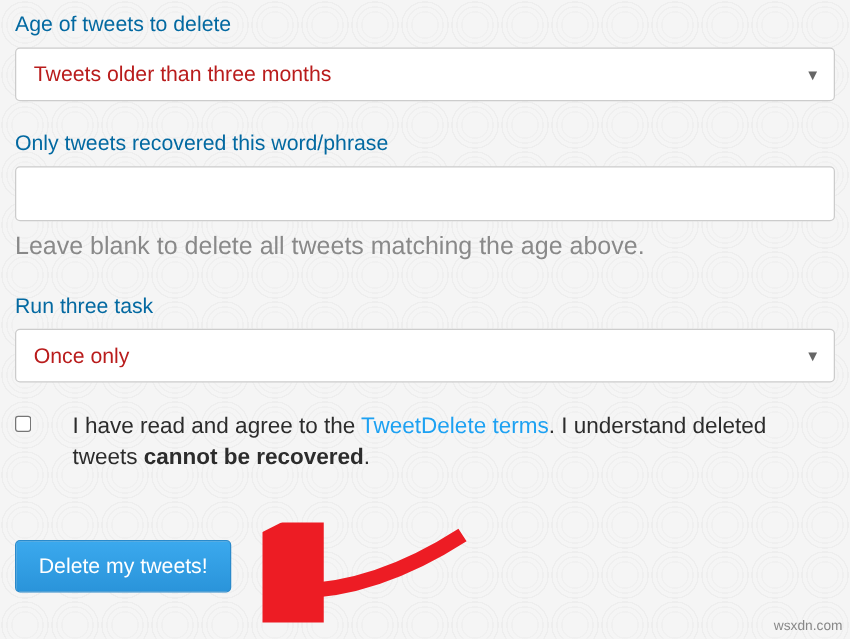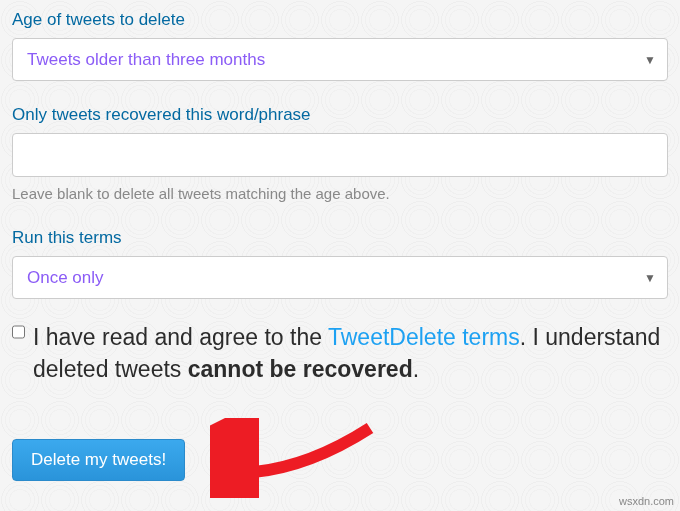--- a/index.html
+++ b/index.html
@@ -34,63 +34,64 @@
     }
     select {
       width: 100%;
       padding: 11px 14px;
       font-size: 17px;
       border: 1px solid #ccc;
       border-radius: 4px;
       background: #fff;
       appearance: none;
       -webkit-appearance: none;
-      color: #8b5cf6;
+      color: #b91c1c;
       cursor: pointer;
     }
     .chevron {
       position: absolute;
       right: 12px;
       top: 50%;
       transform: translateY(-50%);
       pointer-events: none;
       color: #666;
       font-size: 12px;
     }
     input[type="text"] {
       width: 100%;
       padding: 11px 14px;
       font-size: 17px;
       border: 1px solid #ccc;
       border-radius: 4px;
       background: #fff;
     }
     .help-text {
-      font-size: 15px;
+      font-size: 20px;
       color: #898989;
       margin-top: 6px;
       line-height: 1.4;
     }
     .checkbox-row {
       display: flex;
       align-items: flex-start;
       gap: 8px;
       margin-top: 22px;
       margin-bottom: 22px;
     }
     .checkbox-row input[type="checkbox"] {
       margin-top: 4px;
       width: 14px;
       height: 14px;
       cursor: pointer;
     }
     .checkbox-label {
-      font-size: 23px;
+      font-size: 18px;
       color: #2c2c2c;
       line-height: 1.4;
+      margin-left: 25px;
     }
     .link {
       color: #1da1f2;
       cursor: pointer;
     }
     .bold {
       font-weight: 600;
     }
     .btn-primary {
       background: linear-gradient(to bottom, #3ba9ee, #2a94da);
@@ -138,21 +139,21 @@
 
 <div class="form-group">
   <label class="label">Only tweets recovered this word/phrase</label>
   <input type="text" value="" style="">
   <div class="help-text">Leave blank to delete all tweets matching the age above.</div>
 </div>
 
 <div class="divider"></div>
 
 <div class="form-group">
-  <label class="label">Run this terms</label>
+  <label class="label">Run three task</label>
   <div class="select-wrap">
     <select>
       <option>Once only</option>
     </select>
     <span class="chevron">▼</span>
   </div>
 </div>
 
 <div class="checkbox-row">
   <input type="checkbox" style="">

